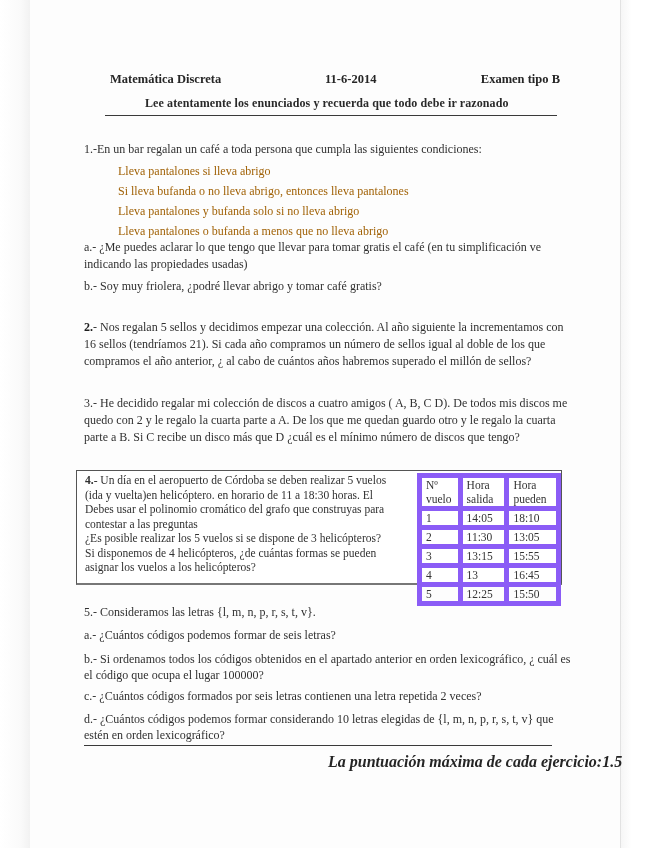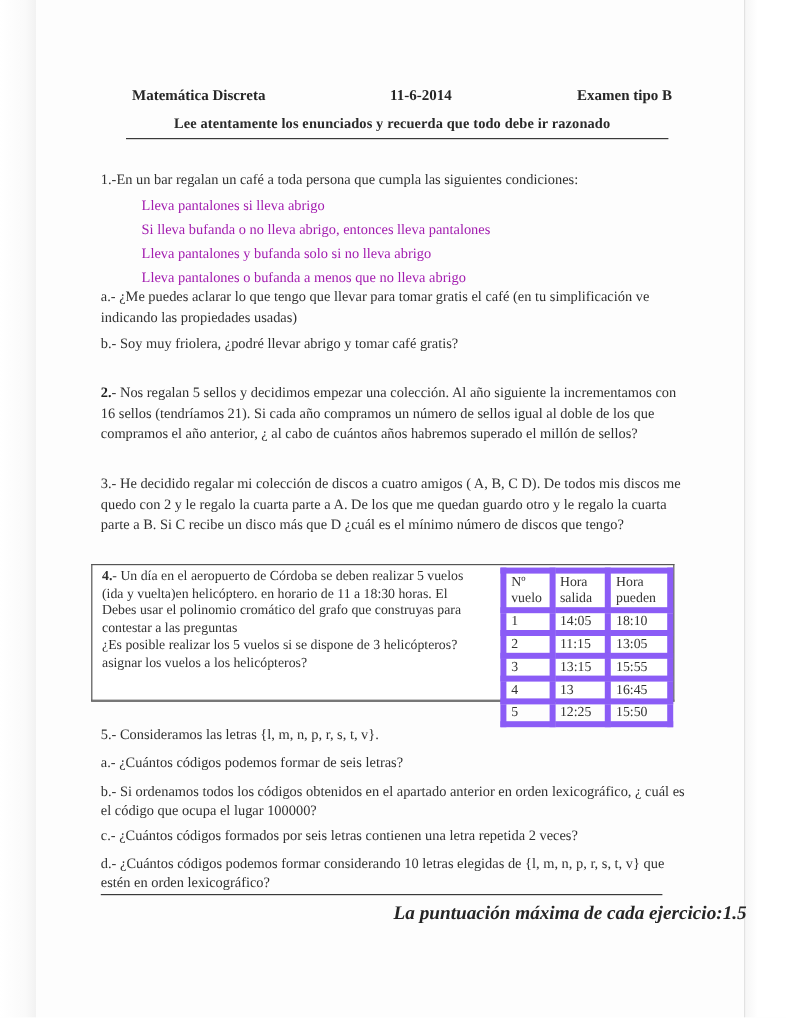--- a/index.html
+++ b/index.html
@@ -32,21 +32,21 @@
     .header .right { position: absolute; right: 0; top: 0; }
     .instructions {
       position: absolute; left: 145px; top: 96px; font-weight: bold;
       font-size: 12px; color: #2a2a2a; letter-spacing: 0.1px;
     }
     .rule {
       position: absolute; height: 1px; background: #3a3a3a;
     }
     .q { position: absolute; font-size: 12px; line-height: 17px; color: #303030; }
     .q b { color: #1e1e1e; }
-    .indent-line { position: absolute; left: 118px; font-size: 12px; color: #a21caf; }
+    .indent-line { position: absolute; left: 118px; font-size: 12px; color: #a16207; }
     .q4-box {
       position: absolute; left: 76px; top: 470px; width: 484px; height: 112px;
       border: 1px solid #555; border-bottom: 2px solid #777;
       background: #fff;
     }
     .q4-text {
       position: absolute; left: 8px; top: 2px; width: 335px;
       font-size: 11.5px; line-height: 14.5px; color: #303030;
     }
     .q4-text div { white-space: nowrap; }
@@ -97,20 +97,21 @@
 <div class="q" style="left:84px; top:412px; white-space:nowrap;">quedo con 2 y le regalo la cuarta parte a A. De los que me quedan guardo otro   y le regalo la cuarta</div>
 <div class="q" style="left:84px; top:429px; white-space:nowrap;">parte a B. Si C recibe un disco más que D  ¿cuál es el mínimo número de discos que tengo?</div>
 
 <div class="q4-box">
   <div class="q4-text">
     <div><b>4.</b><span>- Un día en  el aeropuerto de Córdoba se deben realizar 5 vuelos</span></div>
     <div>(ida y vuelta)en helicóptero. en horario de 11 a 18:30  horas. El</div>
     <div>Debes usar el polinomio cromático del grafo que construyas para</div>
     <div>contestar a las preguntas</div>
     <div>¿Es posible realizar los 5 vuelos si se dispone de 3 helicópteros?</div>
+    <div>Si disponemos de 4 helicópteros, ¿de cuántas formas se pueden</div>
     <div>asignar los vuelos a los helicópteros?</div>
   </div>
   <table class="flight-table">
     <tbody>
         <tr>
       <td class="c1">
             <div>Nº</div>
             <div>vuelo</div>
           </td>
       <td class="c2">
@@ -122,21 +123,21 @@
             <div>pueden</div>
           </td>
     </tr>
     <tr>
       <td>1</td>
       <td>14:05</td>
       <td>18:10</td>
     </tr>
     <tr>
       <td>2</td>
-      <td>11:15</td>
+      <td>11:30</td>
       <td>13:05</td>
     </tr>
     <tr>
       <td>3</td>
       <td>13:15</td>
       <td>15:55</td>
     </tr>
     <tr>
       <td>4</td>
       <td>13</td>

